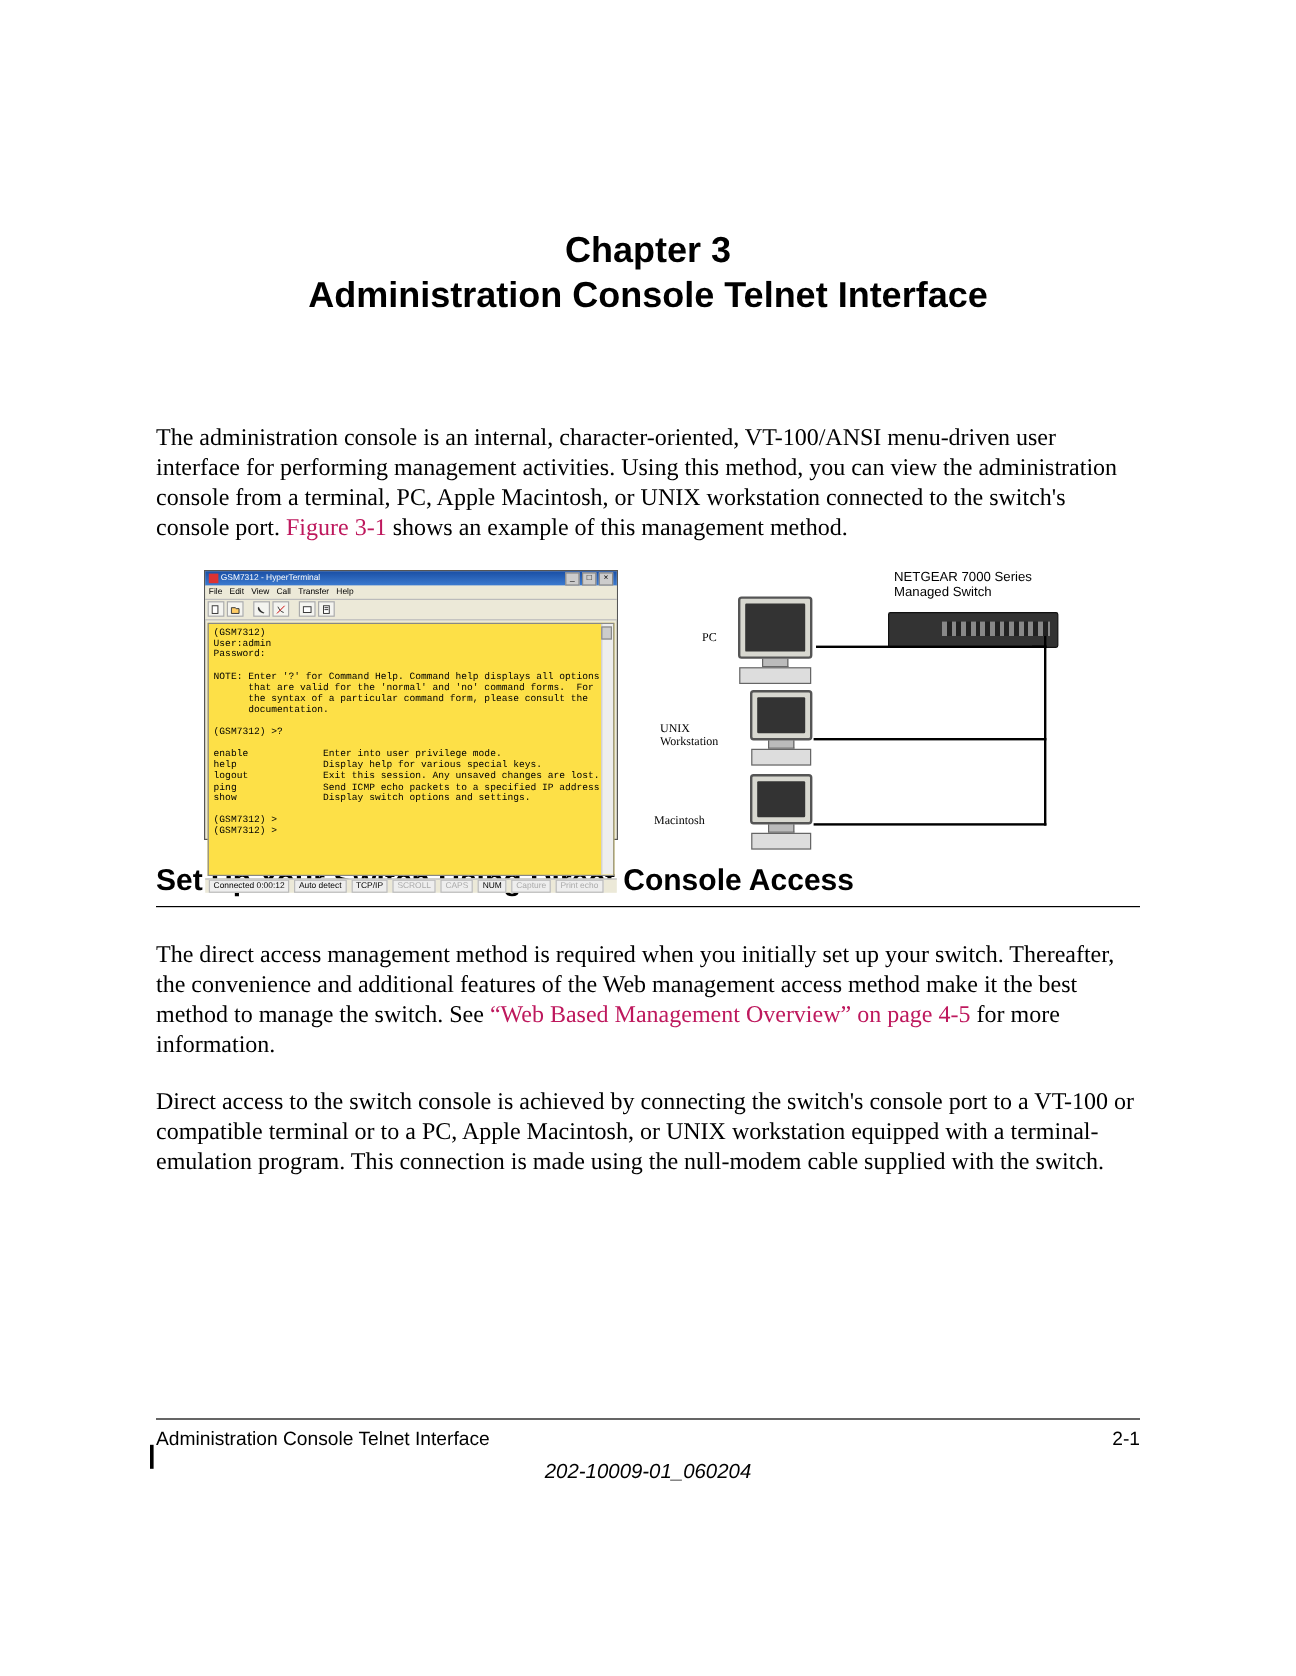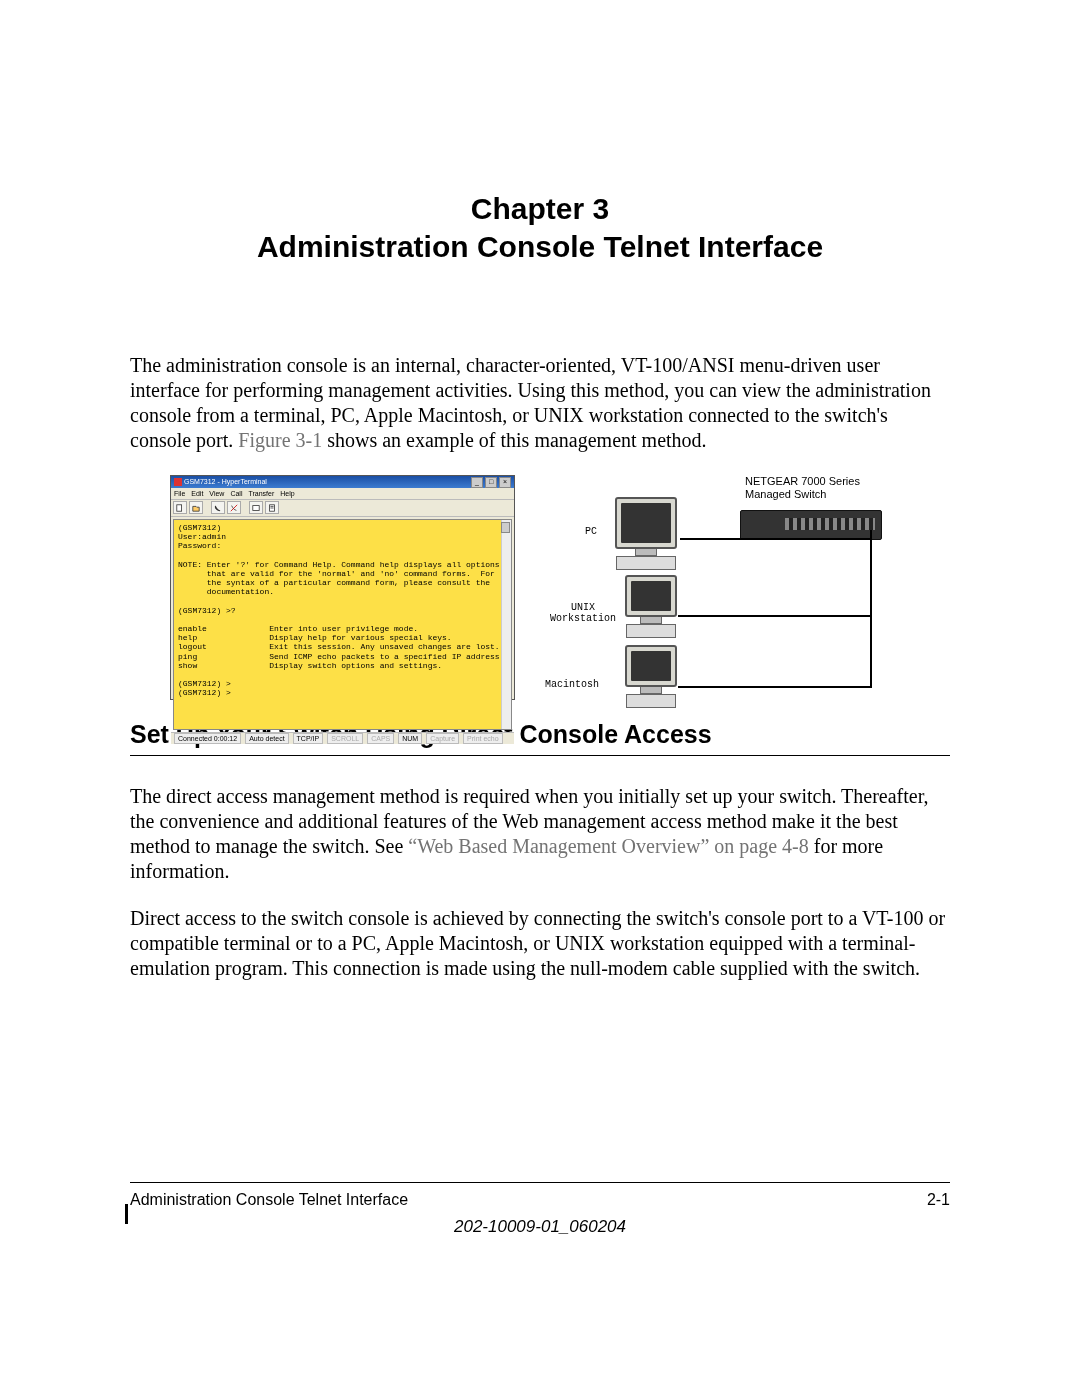--- a/index.html
+++ b/index.html
@@ -22,21 +22,21 @@
     font-size: 30px;
     line-height: 1.25;
     margin-bottom: 88px;
   }
   .body-text {
     font-size: 20px;
     line-height: 1.25;
     margin-bottom: 22px;
   }
   .link {
-    color: #737373;
+    color: #be185d;
   }
   .figure-block {
     margin: 18px 0 10px 40px;
     position: relative;
     height: 235px;
   }
   
   .term-window {
     position: absolute;
     left: 0;
@@ -145,23 +145,23 @@
     width: 20px; height:6px; background:#bbb; margin:0 auto;
     border:1px solid #666; border-top:none;
   }
   .monitor .base {
     width: 48px; height:12px; background:#ddd; border:1px solid #666;
     margin:0 auto;
   }
   .monitor.big .base { width:58px; }
   .label {
     position:absolute;
-    font-family: Liberation Mono, monospace;
+    font-family: Liberation Serif, serif;
     font-size: 10px;
-    text-align:center;
+    text-align:left;
     line-height:1.05;
   }
   .switch-label {
     position:absolute;
     font-family: Arial, Helvetica, sans-serif;
     font-size: 11px;
     font-weight: normal;
     line-height:1.15;
   }
   .switch-device {
@@ -361,21 +361,21 @@
 
       <div class="wire" style="left:148px; top:211px; width:194px; height:2px;"></div>
     </div>
 
   </div>
 
 
   <div class="h2">Set Up Your Switch Using Direct Console Access</div>
 
   <p class="body-text">
-    <span>The direct access management method is required when you initially set up your switch. Thereafter, the convenience and additional features of the Web management access method make it the best method to manage the switch. See </span><span class="link">“Web Based Management Overview” on page 4-8</span><span> for more information.</span>
+    <span>The direct access management method is required when you initially set up your switch. Thereafter, the convenience and additional features of the Web management access method make it the best method to manage the switch. See </span><span class="link">“Web Based Management Overview” on page 4-5</span><span> for more information.</span>
   </p>
 
   <p class="body-text">Direct access to the switch console is achieved by connecting the switch's console port to a VT-100 or compatible terminal or to a PC, Apple Macintosh, or UNIX workstation equipped with a terminal-emulation program. This connection is made using the null-modem cable supplied with the switch.</p>
 
 </div>
 
 <div class="revbar"></div>
 
 <div class="footer-area">
   <div class="footer-rule"></div>

